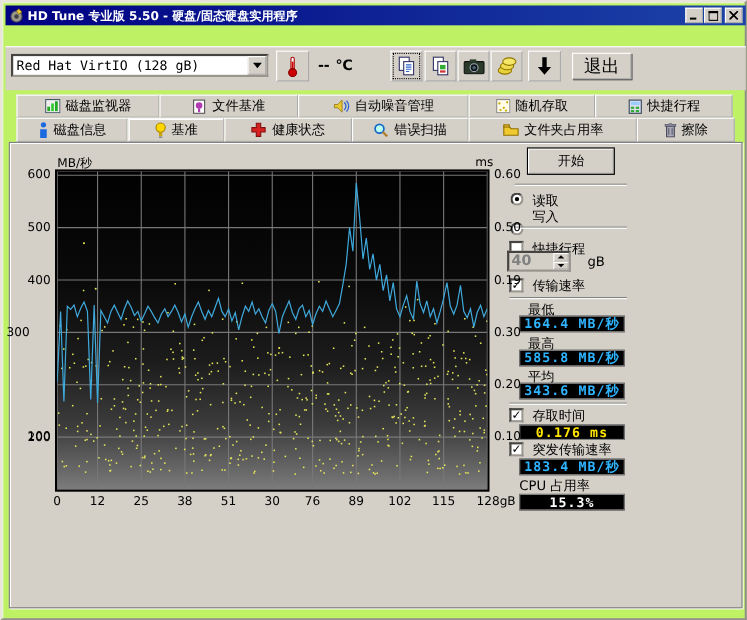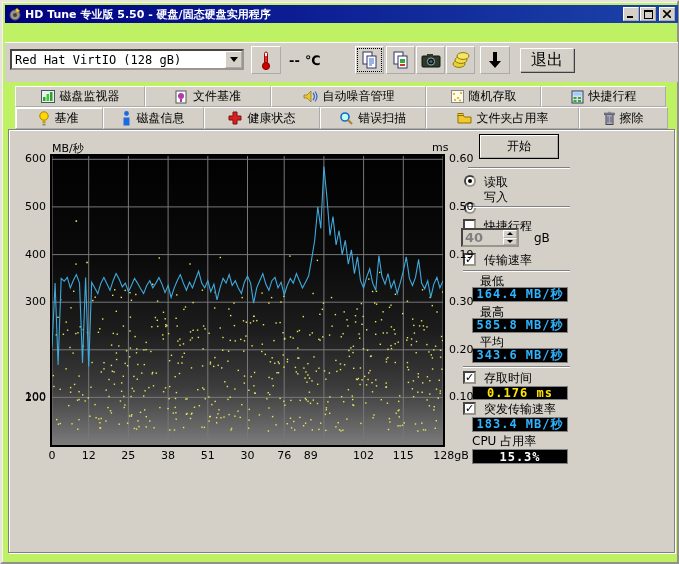--- a/index.html
+++ b/index.html
@@ -191,34 +191,34 @@
         <rect x="2.5" y="7" width="3" height="2" fill="#3a3"></rect>
           <rect x="7" y="7" width="3" height="2" fill="#3a3"></rect>
         <rect x="2.5" y="10" width="3" height="2" fill="#3a3"></rect>
           <rect x="7" y="10" width="3" height="2" fill="#3a3"></rect>
       </svg>
       <span>快捷行程</span>
     </div>
   </div>
 
   <div class="abs tabrow" id="tabrow2">
+    <div class="tab" style="width:105px">
+      <svg width="9" height="15">
+        <circle cx="4.5" cy="2.5" r="2.4" fill="#1c6ae0"></circle>
+        <path d="M1.5 6.5 h6 v8 h-6 z" fill="#1c6ae0"></path>
+      </svg>
+      <span>磁盘信息</span>
+    </div>
     <div class="tab active" style="width:91px">
       <svg width="10" height="15">
         <circle cx="5" cy="5" r="4.2" fill="#ffd800" stroke="#a88000"></circle>
         <rect x="3.5" y="9.5" width="3" height="3" fill="#c8a000"></rect>
         <rect x="3.5" y="13" width="3" height="1.5" fill="#888"></rect>
       </svg>
       <span>基准</span>
-    </div>
-    <div class="tab" style="width:105px">
-      <svg width="9" height="15">
-        <circle cx="4.5" cy="2.5" r="2.4" fill="#1c6ae0"></circle>
-        <path d="M1.5 6.5 h6 v8 h-6 z" fill="#1c6ae0"></path>
-      </svg>
-      <span>磁盘信息</span>
     </div>
     <div class="tab" style="width:120px">
       <svg width="14" height="14">
         <path d="M5 1 h4 v4 h4 v4 h-4 v4 h-4 v-4 h-4 v-4 h4 z" fill="#d82020" stroke="#801010"></path>
       </svg>
       <span>健康状态</span>
     </div>
     <div class="tab" style="width:110px">
       <svg width="14" height="14">
         <circle cx="6" cy="6" r="4" fill="#bfe" stroke="#1868c8" stroke-width="1.6"></circle>
@@ -874,34 +874,34 @@
 
   <div class="abs chk" style="left:461px;top:400px">✓</div>
   <span class="abs ctl-label" style="left:482px;top:399px">突发传输速率</span>
   <div class="abs lcd" style="left:470px;top:415px;width:96px;height:15px;color:#2fb4ff">183.4 MB/秒</div>
 
   <span class="abs ctl-label" style="left:470px;top:431px">CPU 占用率</span>
   <div class="abs lcd" style="left:470px;top:447px;width:96px;height:15px;color:#ffffff">15.3%</div>
 
 <span class="tick-label" style="top: 388.389px; left: 4px; width: 40px; text-align: right;">100</span>
     <span class="tick-label" style="top: 340.778px; left: 4px; width: 40px; text-align: right; margin-top: 48px;">200</span>
-    <span class="tick-label" style="top: 293.166px; left: 4px; width: 40px; text-align: right;">300</span>
+    <span class="tick-label" style="top: 293.166px; left: 4px; width: 40px; ">300</span>
     <span class="tick-label" style="top: 245.555px; left: 4px; width: 40px; text-align: right;">400</span>
     <span class="tick-label" style="top: 197.944px; left: 4px; width: 40px; text-align: right;">500</span>
     <span class="tick-label" style="top: 150.333px; left: 4px; width: 40px; text-align: right;">600</span>
     <span class="tick-label" style="top: 388.389px; left: 447px;">0.10</span>
     <span class="tick-label" style="top: 340.778px; left: 447px;">0.20</span>
     <span class="tick-label" style="top: 293.166px; left: 447px;">0.30</span>
     <span class="tick-label" style="top: 245.555px; left: 447px;">0.19</span>
     <span class="tick-label" style="top: 197.944px; left: 447px;">0.50</span>
     <span class="tick-label" style="top: 150.333px; left: 447px;">0.60</span>
     <span class="tick-label" style="top: 447px; left: 30px; width: 40px; text-align: center;">0</span>
     <span class="tick-label" style="top: 447px; left: 66.6562px; width: 40px; text-align: center;">12</span>
     <span class="tick-label" style="top: 447px; left: 106.367px; width: 40px; text-align: center;">25</span>
     <span class="tick-label" style="top: 447px; left: 146.078px; width: 40px; text-align: center;">38</span>
     <span class="tick-label" style="top: 447px; left: 185.789px; width: 40px; text-align: center;">51</span>
     <span class="tick-label" style="top: 447px; left: 225.5px; width: 40px; text-align: center;">30</span>
     <span class="tick-label" style="top: 447px; left: 262.156px; width: 40px; text-align: center;">76</span>
-    <span class="tick-label" style="top: 447px; left: 301.867px; width: 40px; text-align: left;">89</span>
+    <span class="tick-label" style="top: 447px; left: 301.867px; width: 40px; text-align: center;">89</span>
     <span class="tick-label" style="top: 447px; left: 341.578px; width: 40px; text-align: center;">102</span>
     <span class="tick-label" style="top: 447px; left: 381.289px; width: 40px; text-align: center;">115</span>
     <span class="tick-label" style="top: 447px; left: 429px; width: 40px; text-align: center;">128gB</span>
   </div>
 
 </body></html>

